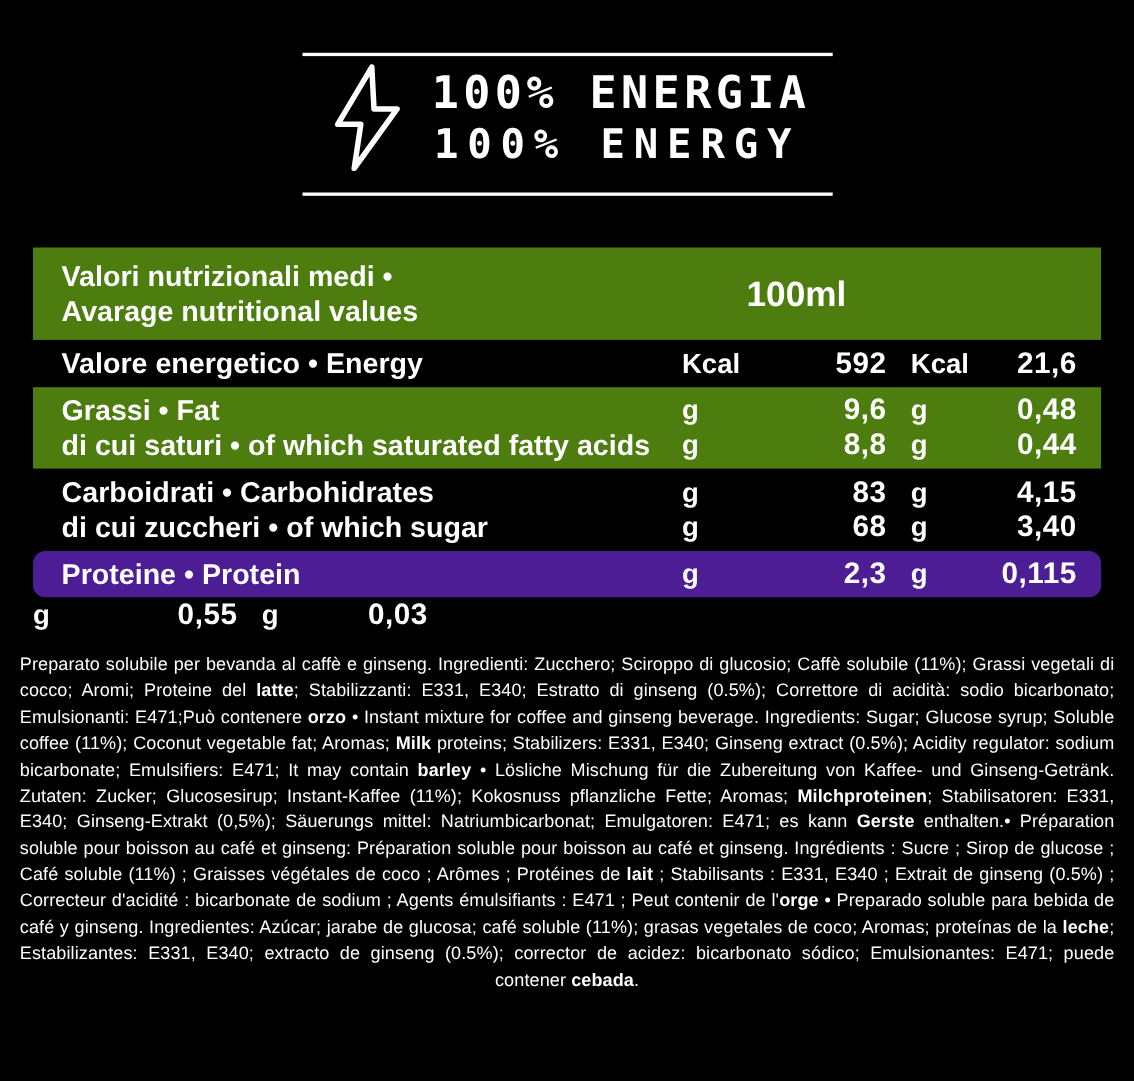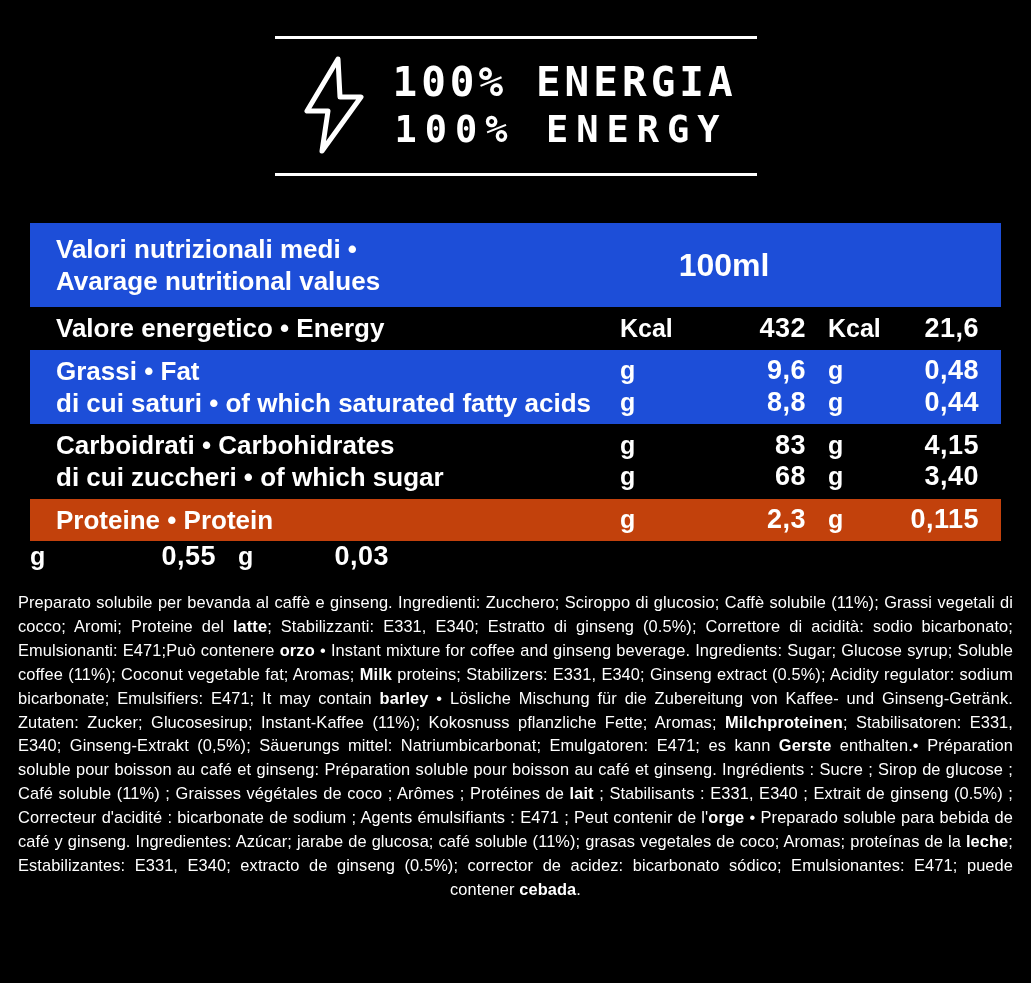--- a/index.html
+++ b/index.html
@@ -16,25 +16,25 @@
   }
   .page {
     position: relative;
     width: 1031px;
     height: 983px;
     background: #000000;
   }
 
   
   .header {
-    margin: 36px auto 0 auto;
+    margin: 48px auto 0 auto;
     width: 482px;
     border-top: 3px solid #ffffff;
     border-bottom: 3px solid #ffffff;
-    padding: 14px 0 16px 0;
+    padding: 4px 0 16px 0;
     display: flex;
     align-items: center;
     justify-content: flex-end;
     box-sizing: border-box;
   }
   .bolt-wrap {
     width: 118px;
     display: flex;
     align-items: center;
     justify-content: center;
@@ -72,22 +72,22 @@
   .table {
     margin: 47px 30px 0 30px;
     width: 971px;
     box-sizing: border-box;
   }
   .row {
     display: flex;
     align-items: stretch;
     box-sizing: border-box;
   }
-  .row.shaded { background: #1d4ed8; }
-  .row.shaded.light { background: #c2410c; }
+  .row.shaded { background: #4d7c0f; }
+  .row.shaded.light { background: #4c1d95; border-radius: 11px; }
   .row .label {
     flex: 0 0 590px;
     padding: 5px 0 5px 26px;
     box-sizing: border-box;
     display: flex;
     flex-direction: column;
     justify-content: center;
   }
   .row .col-a, .row .col-b {
     box-sizing: border-box;
@@ -176,21 +176,21 @@
       </div>
     </div>
 
     <div class="row">
       <div class="label">
         <div class="txt-big">Valore energetico • Energy</div>
       </div>
       <div class="col-a">
         <div class="unitval">
           <span class="unit kcal">Kcal</span>
-          <span class="val">432</span>
+          <span class="val">592</span>
         </div>
       </div>
       <div class="col-b">
         <div class="unitval">
           <span class="unit kcal">Kcal</span>
           <span class="val">21,6</span>
         </div>
       </div>
     </div>
 

